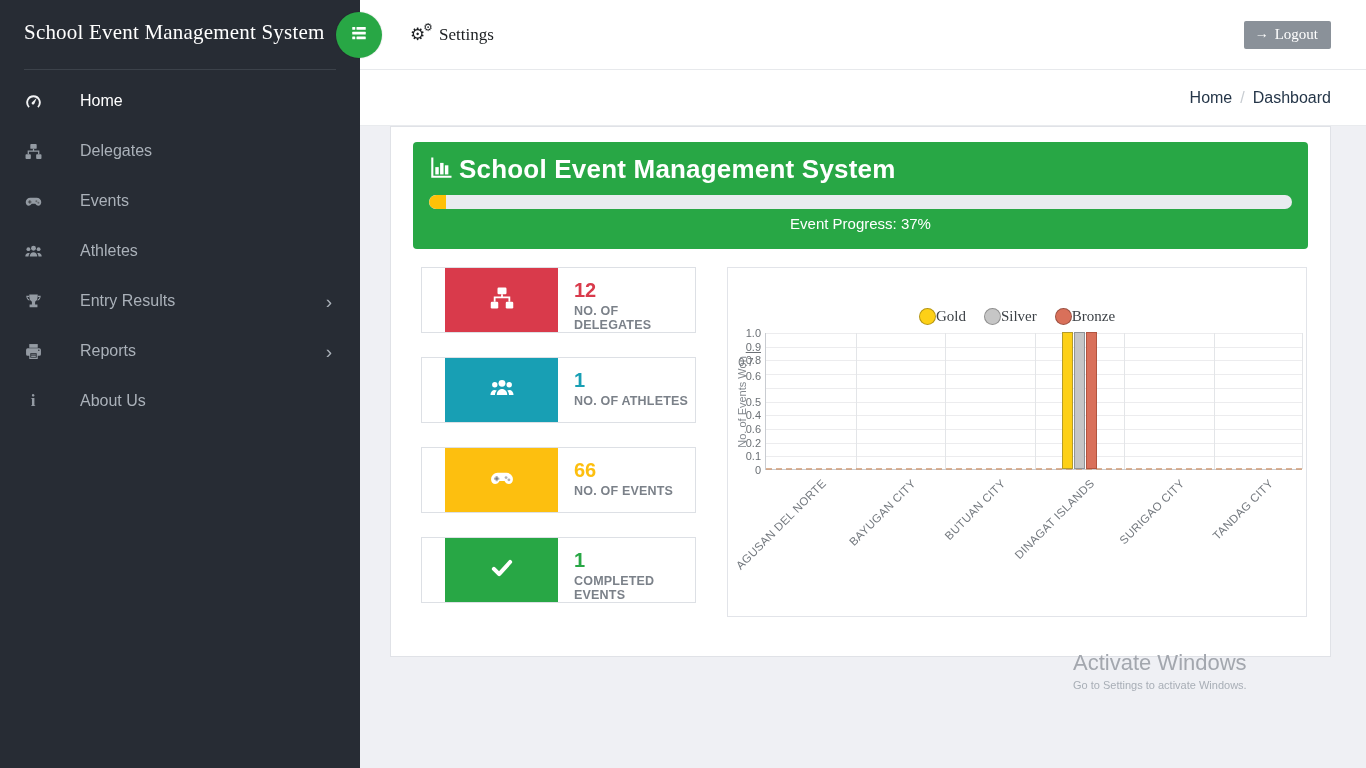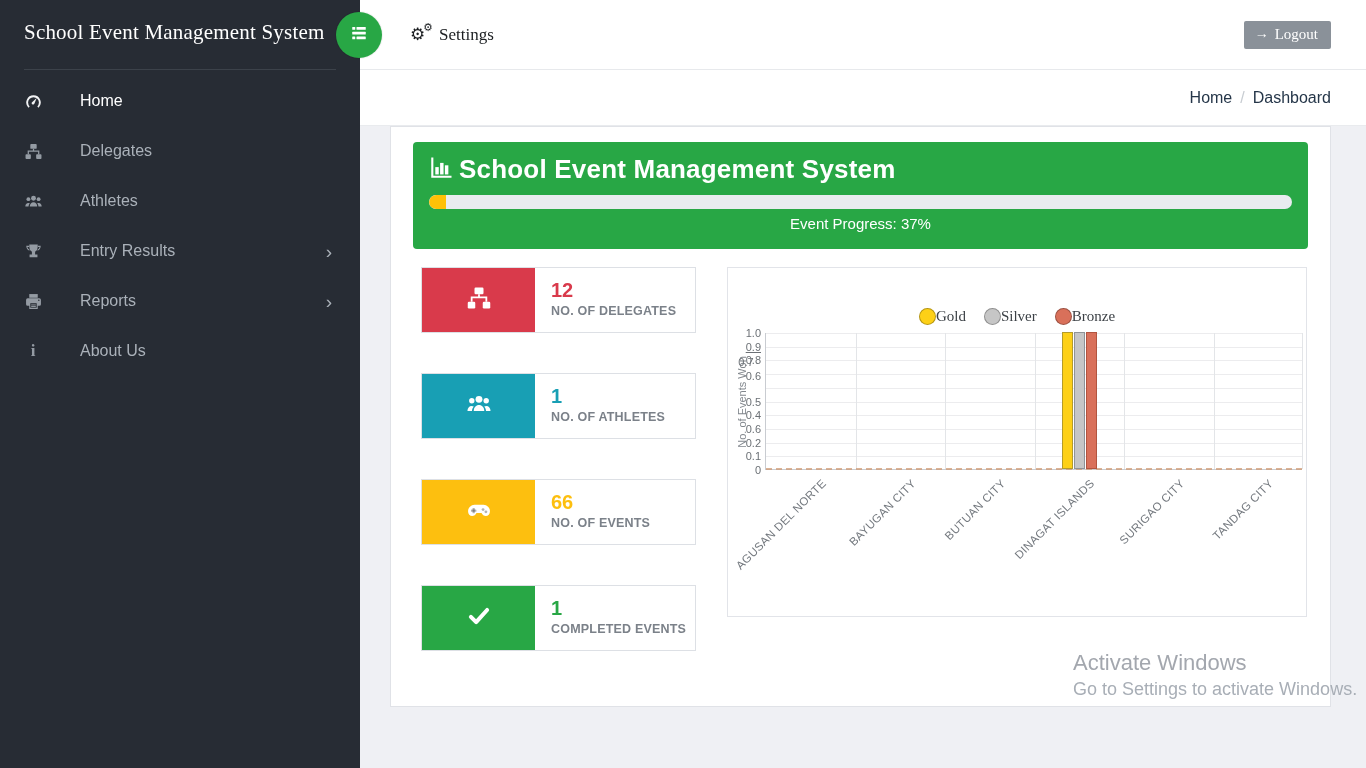--- a/index.html
+++ b/index.html
@@ -58,21 +58,21 @@
   .gp-icon svg { width:24px; height:24px; }
   .gp-title { font-size:26px; font-weight:bold; letter-spacing:.2px; }
   .progress-track { margin-top:10px; height:14px; background:#e9ecef; border-radius:8px; overflow:hidden; }
   .progress-fill { height:100%; background:#ffc107; border-radius:8px 0 0 8px; min-width:16px; }
   .progress-label { text-align:center; font-size:15px; margin-top:6px; }
 
   .body-row { display:flex; margin-top:18px; margin-left:11px; gap:31px; }
 
   
   .stats-col { width:275px; flex:0 0 275px; }
-  .stat-card { display:flex; height:66px; background:#ffffff; border:1px solid #dde0e5; margin-bottom:40px; }
+  .stat-card { display:flex; height:66px; background:#ffffff; border:1px solid #dde0e5; margin-bottom:24px;padding-left:23px; }
   .stat-block { width:113px; flex:0 0 113px; display:flex; align-items:center; justify-content:center; color:#fff; }
   .stat-block svg { width:24px; height:24px; fill:currentColor; }
   .stat-info { padding:10px 0 0 16px; }
   .stat-value { font-size:20px; font-weight:bold; line-height:1.2; }
   .stat-label { font-size:12.5px; font-weight:bold; color:#7b8189; letter-spacing:.2px; margin-top:2px; }
 
   
   .chart-box { position:relative; width:580px; height:350px; background:#fff; border:1px solid #e2e4e9; }
   .legend { position:absolute; top:40px; left:0; width:100%; display:flex; justify-content:center; gap:18px;
     font-family:"Liberation Serif", serif; font-size:15px; color:#3c4146; }
@@ -86,21 +86,21 @@
   .hgrid { position:absolute; left:0; width:100%; height:0; border-top:1px solid #ececee; }
   .vgrid { position:absolute; top:0; height:100%; width:0; border-left:1px solid #e3e5e8; }
   .zero-dash { position:absolute; left:0; bottom:-1px; width:100%; height:0; border-top:2px dashed #cf9a74; opacity:.75; }
   .bar { position:absolute; bottom:0; }
   .xlabel { position:absolute; top:209px; white-space:nowrap; font-size:11.5px; color:#73787e; letter-spacing:.3px;
     transform:rotate(-45deg); transform-origin:100% 0; }
 
   
   .watermark { position:absolute; left:1073px; top:650px; pointer-events:none; }
   .wm1 { font-size:22px; color:#a3a7ae; }
-  .wm2 { font-size:18px; color:#a8aeb6; margin-top:3px; }
+  .wm2 { font-size:11px; color:#a8aeb6; margin-top:3px; }
 </style>
 </head>
 <body>
 
 <div class="sidebar">
   <div class="sidebar-header">
     <div class="sidebar-title serif">School Event Management System</div>
     <div class="sidebar-divider"></div>
   </div>
   <div class="menu">
@@ -120,20 +120,34 @@
         <svg viewBox="0 0 16 16">
             <rect x="5" y="1" width="6" height="4.5" rx="0.8"></rect>
             <rect x="0.5" y="10.5" width="5" height="4.5" rx="0.8"></rect>
             <rect x="10.5" y="10.5" width="5" height="4.5" rx="0.8"></rect>
             <path d="M7.4 5.5h1.2V7h4.9v3.5h-1.2V8.2H3.7v2.3H2.5V7h4.9z"></path>
           </svg>
       </span>
       <span class="mi-label">Delegates</span>
     </div>
 
+    <div class="menu-item">
+      <span class="mi-icon">
+        <svg viewBox="0 0 16 16">
+            <path d="M5 4.5h6a4.3 4.3 0 0 1 4.3 4.3c0 1.8-1.2 3.2-2.8 3.2-1 0-1.9-.5-2.4-1.3l-.4-.7H6.3l-.4.7c-.5.8-1.4 1.3-2.4 1.3C1.9 12 .7 10.6.7 8.8A4.3 4.3 0 0 1 5 4.5z"></path>
+            <g fill="rgba(0,0,0,.35)">
+              <rect x="3.7" y="6.6" width="1.5" height="3.6" rx="0.4"></rect>
+              <rect x="2.65" y="7.65" width="3.6" height="1.5" rx="0.4"></rect>
+              <circle cx="10.7" cy="7.7" r="0.95"></circle>
+              <circle cx="12.6" cy="9.2" r="0.95"></circle>
+            </g>
+          </svg>
+      </span>
+      <span class="mi-label">Events</span>
+    </div>
 
     <div class="menu-item">
       <span class="mi-icon">
         <svg viewBox="0 0 16 16">
             <circle cx="3.2" cy="5.8" r="1.8"></circle>
             <path d="M.3 12.6c0-1.9 1.2-3.3 2.8-3.3.5 0 1 .1 1.4.4-.7.8-1.1 1.8-1.2 2.9z"></path>
             <circle cx="12.8" cy="5.8" r="1.8"></circle>
             <path d="M15.7 12.6c0-1.9-1.2-3.3-2.8-3.3-.5 0-1 .1-1.4.4.7.8 1.1 1.8 1.2 2.9z"></path>
             <circle cx="8" cy="4.9" r="2.3"></circle>
             <path d="M4.5 12.6c0-2.3 1.5-4 3.5-4s3.5 1.7 3.5 4z"></path>

